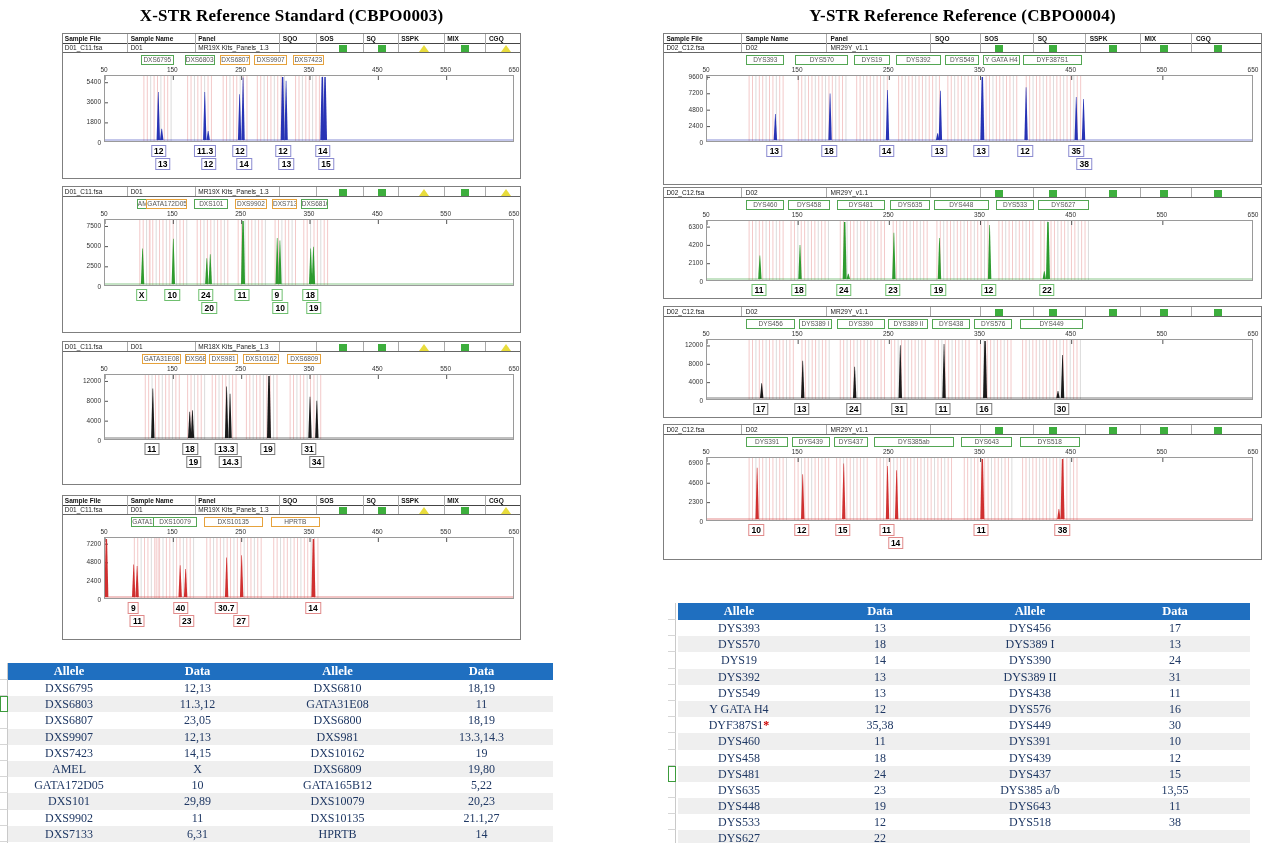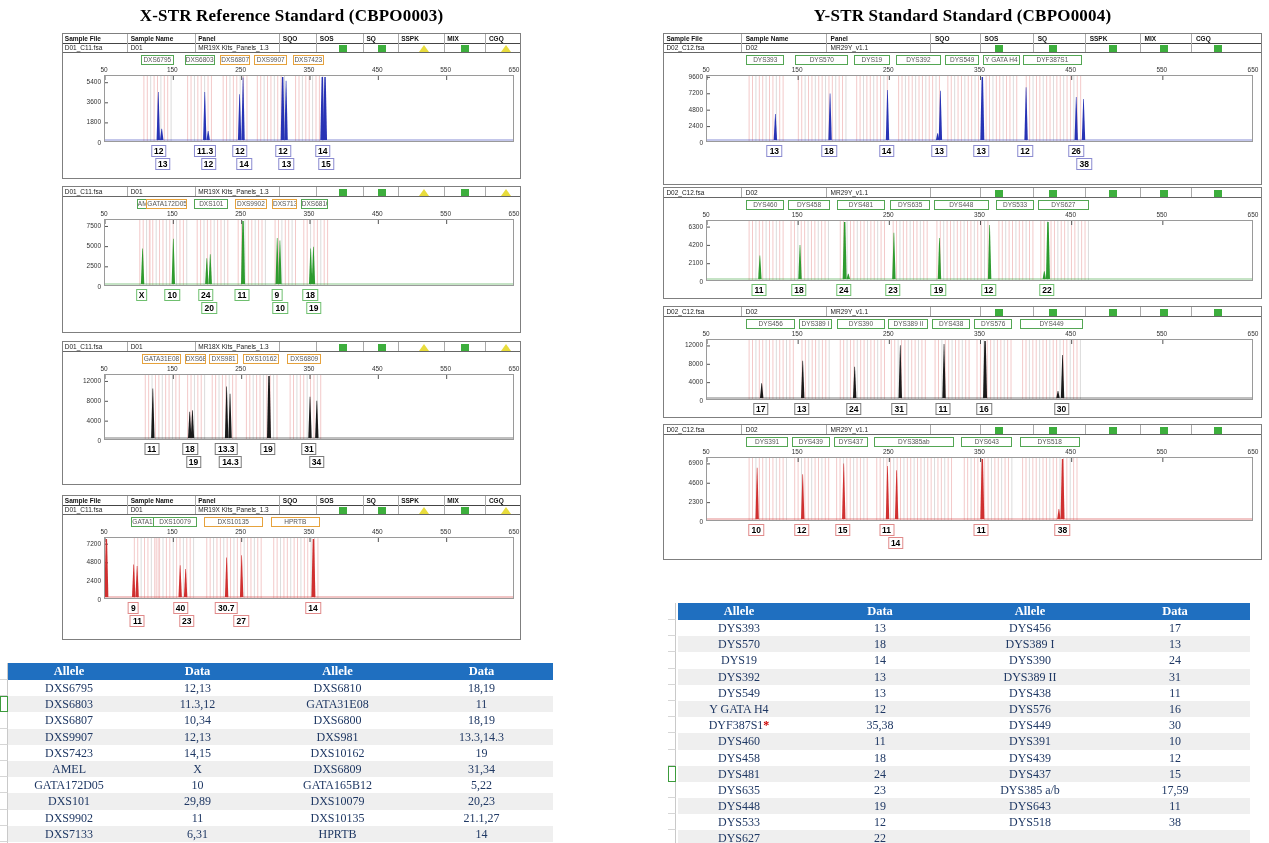--- a/index.html
+++ b/index.html
@@ -54,21 +54,21 @@
   }
   .thead .tcell{color:#fff;font-weight:bold;font-size:12.5px;}
   .red-star{color:#CC0000;font-weight:bold;}
   .gutter{position:absolute;box-sizing:border-box;}
   .gutter-cell{box-sizing:border-box;border-right:1px solid #c9c9c9;border-bottom:1px solid #d6d6d6;background:#fff;}
 </style>
 </head>
 <body>
 
 <div class="title" style="left:62px;top:6px;width:459px;">X-STR Reference Standard (CBPO0003)</div>
-<div class="title" style="left:663px;top:6px;width:599px;">Y-STR Standard Standard (CBPO0004)</div>
+<div class="title" style="left:663px;top:6px;width:599px;">Y-STR Reference Reference (CBPO0004)</div>
 
 <div id="panels">
     <div class="panel" style="left: 62px; top: 33px; width: 459px; height: 146px;">
       <div class="colhdr-lbl" style="left: 0.4%;">Sample File</div>
       <div class="colhdr-lbl" style="left: 14.8%;">Sample Name</div>
       <div class="colhdr-lbl" style="left: 29.6%;">Panel</div>
       <div class="colhdr-lbl" style="left: 48.1%;">SQO</div>
       <div class="colhdr-lbl" style="left: 56.2%;">SOS</div>
       <div class="colhdr-lbl" style="left: 66.4%;">SQ</div>
       <div class="colhdr-lbl" style="left: 74%;">SSPK</div>
@@ -704,21 +704,21 @@
           <polygon points="367.525,64 368.92499999999995,20.928571428571423 369.525,20.928571428571423 370.92499999999995,64" fill="#2833B5"></polygon>
           <polygon points="374.8183333333333,64 376.2183333333333,22.97959183673469 376.8183333333333,22.97959183673469 378.2183333333333,64" fill="#2833B5"></polygon>
         </svg>
       </div>
       <div class="allele-box" style="left: 110.375px; top: 111px; border-color: rgb(138, 138, 208);">13</div>
       <div class="allele-box" style="left: 165.075px; top: 111px; border-color: rgb(138, 138, 208);">18</div>
       <div class="allele-box" style="left: 222.51px; top: 111px; border-color: rgb(138, 138, 208);">14</div>
       <div class="allele-box" style="left: 275.387px; top: 111px; border-color: rgb(138, 138, 208);">13</div>
       <div class="allele-box" style="left: 317.323px; top: 111px; border-color: rgb(138, 138, 208);">13</div>
       <div class="allele-box" style="left: 361.083px; top: 111px; border-color: rgb(138, 138, 208);">12</div>
-      <div class="allele-box" style="left: 412.137px; top: 111px; border-color: rgb(138, 138, 208);">26</div>
+      <div class="allele-box" style="left: 412.137px; top: 111px; border-color: rgb(138, 138, 208);">35</div>
       <div class="allele-box" style="left: 420.342px; top: 124px; border-color: rgb(138, 138, 208);">38</div>
     </div>
     <div class="panel" style="left: 663px; top: 187px; width: 599px; height: 112px;">
       <div class="sample-lbl" style="left: 0.4%; top: 1px;">D02_C12.fsa</div>
       <div class="sample-lbl" style="left: 13.7%; top: 1px;">D02</div>
       <div class="sample-lbl" style="left: 27.9%; top: 1px;">MR29Y_v1.1</div>
       <div class="flag-sq" style="left: 55.5%; top: 2px; background: rgb(61, 174, 61);"></div>
       <div class="flag-sq" style="left: 64.5%; top: 2px; background: rgb(61, 174, 61);"></div>
       <div class="flag-sq" style="left: 74.5%; top: 2px; background: rgb(61, 174, 61);"></div>
       <div class="flag-sq" style="left: 83%; top: 2px; background: rgb(61, 174, 61);"></div>
@@ -1214,41 +1214,41 @@
         <div class="tcell" style="width: 143px;">18,19</div>
       </div>
       <div class="trow" style="height: 16.2px; line-height: 16px; background: rgb(239, 239, 239);">
         <div class="tcell" style="width: 122px;">DXS6803</div>
         <div class="tcell" style="width: 135px;">11.3,12</div>
         <div class="tcell" style="width: 145px;">GATA31E08</div>
         <div class="tcell" style="width: 143px;">11</div>
       </div>
       <div class="trow" style="height: 16.2px; line-height: 16px; background: rgb(255, 255, 255);">
         <div class="tcell" style="width: 122px;">DXS6807</div>
-        <div class="tcell" style="width: 135px;">10,34</div>
+        <div class="tcell" style="width: 135px;">23,05</div>
         <div class="tcell" style="width: 145px;">DXS6800</div>
         <div class="tcell" style="width: 143px;">18,19</div>
       </div>
       <div class="trow" style="height: 16.2px; line-height: 16px; background: rgb(239, 239, 239);">
         <div class="tcell" style="width: 122px;">DXS9907</div>
         <div class="tcell" style="width: 135px;">12,13</div>
         <div class="tcell" style="width: 145px;">DXS981</div>
         <div class="tcell" style="width: 143px;">13.3,14.3</div>
       </div>
       <div class="trow" style="height: 16.2px; line-height: 16px; background: rgb(255, 255, 255);">
         <div class="tcell" style="width: 122px;">DXS7423</div>
         <div class="tcell" style="width: 135px;">14,15</div>
         <div class="tcell" style="width: 145px;">DXS10162</div>
         <div class="tcell" style="width: 143px;">19</div>
       </div>
       <div class="trow" style="height: 16.2px; line-height: 16px; background: rgb(239, 239, 239);">
         <div class="tcell" style="width: 122px;">AMEL</div>
         <div class="tcell" style="width: 135px;">X</div>
         <div class="tcell" style="width: 145px;">DXS6809</div>
-        <div class="tcell" style="width: 143px;">31,34</div>
+        <div class="tcell" style="width: 143px;">19,80</div>
       </div>
       <div class="trow" style="height: 16.2px; line-height: 16px; background: rgb(255, 255, 255);">
         <div class="tcell" style="width: 122px;">GATA172D05</div>
         <div class="tcell" style="width: 135px;">10</div>
         <div class="tcell" style="width: 145px;">GATA165B12</div>
         <div class="tcell" style="width: 143px;">5,22</div>
       </div>
       <div class="trow" style="height: 16.2px; line-height: 16px; background: rgb(239, 239, 239);">
         <div class="tcell" style="width: 122px;">DXS101</div>
         <div class="tcell" style="width: 135px;">29,89</div>
@@ -1349,21 +1349,21 @@
       <div class="trow" style="height: 16.2px; line-height: 16px; background: rgb(239, 239, 239);">
         <div class="tcell" style="width: 122px;">DYS481</div>
         <div class="tcell" style="width: 160px;">24</div>
         <div class="tcell" style="width: 140px;">DYS437</div>
         <div class="tcell" style="width: 150px;">15</div>
       </div>
       <div class="trow" style="height: 16.2px; line-height: 16px; background: rgb(255, 255, 255);">
         <div class="tcell" style="width: 122px;">DYS635</div>
         <div class="tcell" style="width: 160px;">23</div>
         <div class="tcell" style="width: 140px;">DYS385 a/b</div>
-        <div class="tcell" style="width: 150px;">17,59</div>
+        <div class="tcell" style="width: 150px;">13,55</div>
       </div>
       <div class="trow" style="height: 16.2px; line-height: 16px; background: rgb(239, 239, 239);">
         <div class="tcell" style="width: 122px;">DYS448</div>
         <div class="tcell" style="width: 160px;">19</div>
         <div class="tcell" style="width: 140px;">DYS643</div>
         <div class="tcell" style="width: 150px;">11</div>
       </div>
       <div class="trow" style="height: 16.2px; line-height: 16px; background: rgb(255, 255, 255);">
         <div class="tcell" style="width: 122px;">DYS533</div>
         <div class="tcell" style="width: 160px;">12</div>

